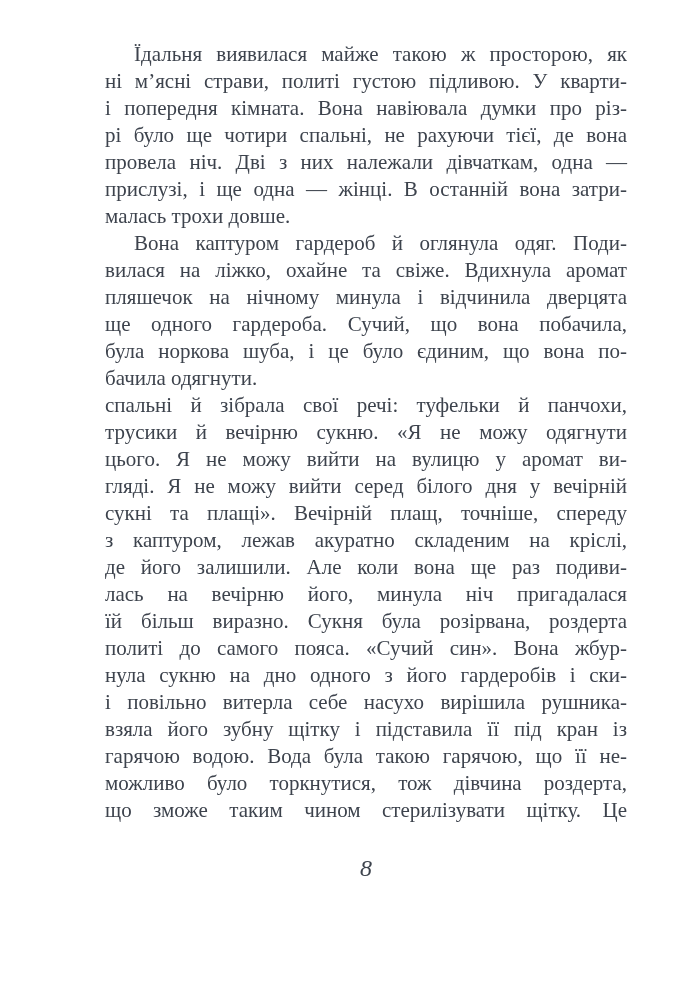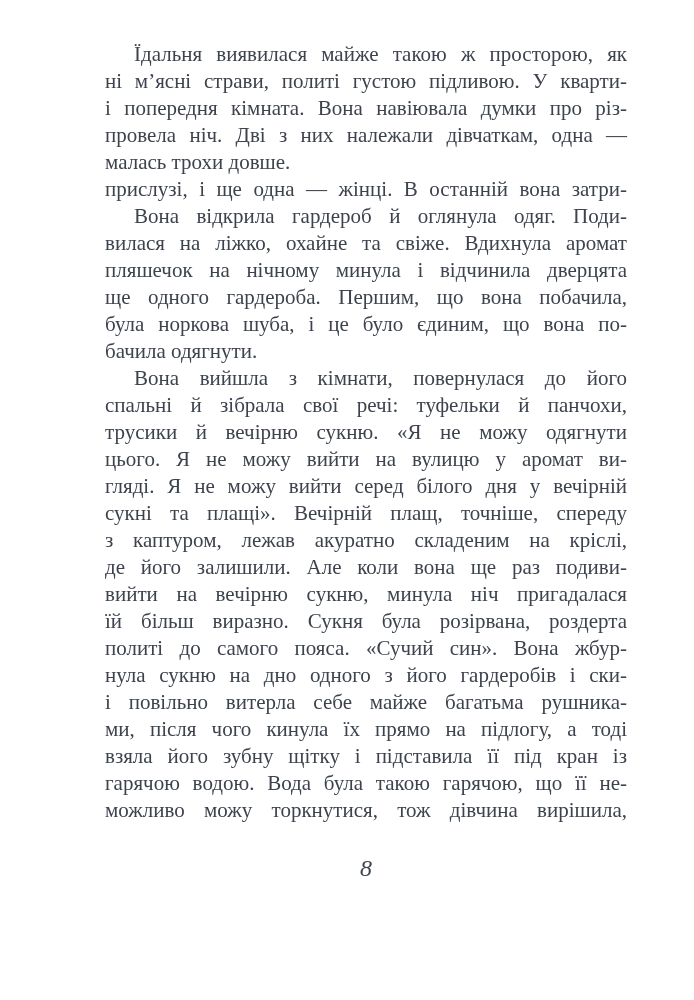--- a/index.html
+++ b/index.html
@@ -53,46 +53,46 @@
 </head>
 <body>
 
 <div class="book-page">
   <div class="text-block">
 
     <div class="para">
         <div class="line first">Їдальня виявилася майже такою ж просторою, як</div>
         <div class="line">ні м’ясні страви, политі густою підливою. У кварти-</div>
         <div class="line">і попередня кімната. Вона навіювала думки про різ-</div>
+        <div class="line">рі було ще чотири спальні, не рахуючи тієї, де вона</div>
         <div class="line">провела ніч. Дві з них належали дівчаткам, одна —</div>
+        <div class="line">прислузі, і ще одна — жінці. В останній вона затри-</div>
         <div class="line last">малась трохи довше.</div>
-        <div class="line">прислузі, і ще одна — жінці. В останній вона затри-</div>
       </div>
       <div class="para">
-        <div class="line first">Вона відкрила гардероб й оглянула одяг. Поди-</div>
+        <div class="line first">Вона каптуром гардероб й оглянула одяг. Поди-</div>
         <div class="line">вилася на ліжко, охайне та свіже. Вдихнула аромат</div>
         <div class="line">пляшечок на нічному минула і відчинила дверцята</div>
-        <div class="line">ще одного гардероба. Першим, що вона побачила,</div>
+        <div class="line">ще одного гардероба. Сучий, що вона побачила,</div>
         <div class="line">була норкова шуба, і це було єдиним, що вона по-</div>
         <div class="line last">бачила одягнути.</div>
       </div>
       <div class="para">
-        <div class="line first">Вона вийшла з кімнати, повернулася до його</div>
         <div class="line">спальні й зібрала свої речі: туфельки й панчохи,</div>
         <div class="line">трусики й вечірню сукню. «Я не можу одягнути</div>
         <div class="line">цього. Я не можу вийти на вулицю у аромат ви-</div>
         <div class="line">гляді. Я не можу вийти серед білого дня у вечірній</div>
         <div class="line">сукні та плащі». Вечірній плащ, точніше, спереду</div>
         <div class="line">з каптуром, лежав акуратно складеним на кріслі,</div>
         <div class="line">де його залишили. Але коли вона ще раз подиви-</div>
-        <div class="line">вийти на вечірню сукню, минула ніч пригадалася</div>
+        <div class="line">лась на вечірню його, минула ніч пригадалася</div>
         <div class="line">їй більш виразно. Сукня була розірвана, роздерта</div>
         <div class="line">политі до самого пояса. «Сучий син». Вона жбур-</div>
         <div class="line">нула сукню на дно одного з його гардеробів і ски-</div>
-        <div class="line">і повільно витерла себе майже багатьма рушника-</div>
-        <div class="line">ми, після чого кинула їх прямо на підлогу, а тоді</div>
+        <div class="line">і повільно витерла себе насухо вирішила рушника-</div>
         <div class="line">взяла його зубну щітку і підставила її під кран із</div>
         <div class="line">гарячою водою. Вода була такою гарячою, що її не-</div>
-        <div class="line">можливо можу торкнутися, тож дівчина вирішила,</div>
+        <div class="line">можливо було торкнутися, тож дівчина роздерта,</div>
+        <div class="line">що зможе таким чином стерилізувати щітку. Це</div>
       </div>
       <div class="page-number">8</div>
   </div>
 </div>
 
 </body></html>

